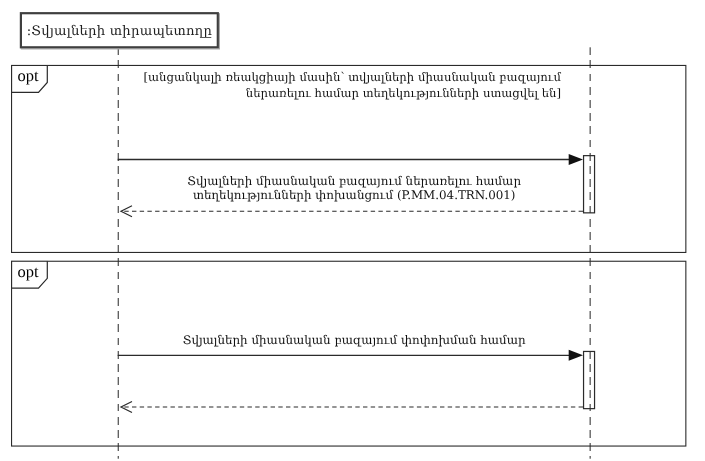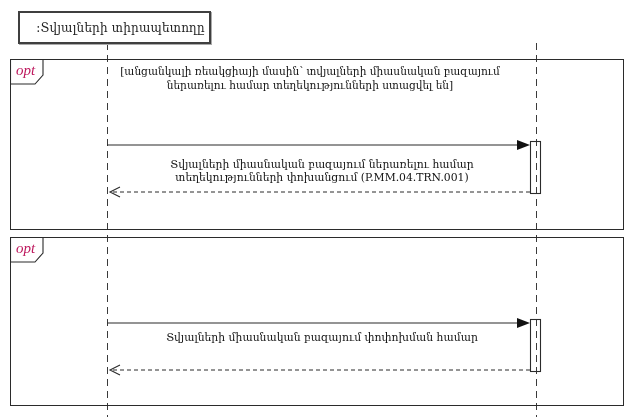--- a/index.html
+++ b/index.html
@@ -12,43 +12,43 @@
     background:repeating-linear-gradient(to bottom,#3a3a3a 0 7px,transparent 7px 12px);
   }
   .lifeline.left{left:107px;}
   .lifeline.right{left:536px;}
   .actor-box{
     position:absolute;top:11px;height:29px;background:#fff;
     border:2px solid #3f3f3f;box-shadow:1px 1px 0 #aaa;
     display:flex;align-items:center;justify-content:center;
     font-size:12px;letter-spacing:.2px;
   }
-  .actor-box.left{left:18px;width:177px;padding-left:12px;}
+  .actor-box.left{left:18px;width:177px;}
   .actor-box.right{left:460px;width:148px;}
   .fragment{
     position:absolute;left:10px;width:612px;border:1px solid #2b2b2b;background:transparent;
   }
   .fragment.one{top:59px;height:169px;}
   .fragment.two{top:237px;height:167px;}
   .opt-tab{position:absolute;top:-1px;left:-1px;width:34px;height:26px;}
   .opt-label{
     position:absolute;top:0px;left:5px;font-family:"Liberation Serif","DejaVu Serif",serif;
-    font-size:15px;line-height:20px;color:#be185d;font-style:italic;
+    font-size:15px;line-height:20px;color:#000000;
   }
   .guard{
-    position:absolute;font-size:10.6px;line-height:14px;color:#111;text-align:center;
+    position:absolute;font-size:10.6px;line-height:14px;color:#111;text-align:right;
   }
   .guard.g1{left:110px;top:64px;width:400px;}
   .guard.g2{left:110px;top:259px;width:480px;}
   .msg-label{
     position:absolute;left:107px;width:430px;text-align:center;
     font-size:10.8px;line-height:13px;color:#111;
   }
   .msg-label.m1{top:126px;margin-top:32px;}
-  .msg-label.m2{top:303px;margin-top:28px;}
+  .msg-label.m2{top:303px;}
   .msg-label div span{background:#fff;display:inline-block;padding:0 3px;}
   svg.overlay{position:absolute;left:0;top:0;width:641px;height:419px;pointer-events:none;}
 </style>
 </head>
 <body>
 
 <div class="canvas">
 
   <div class="lifeline left"></div>
   <div class="lifeline right"></div>

